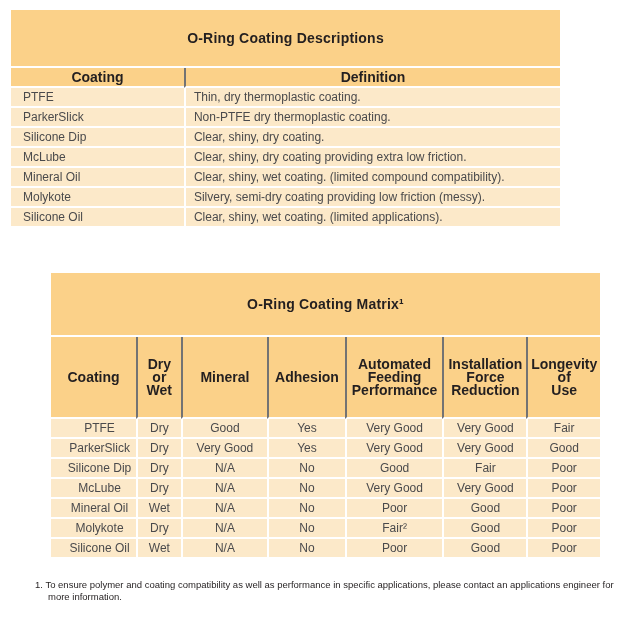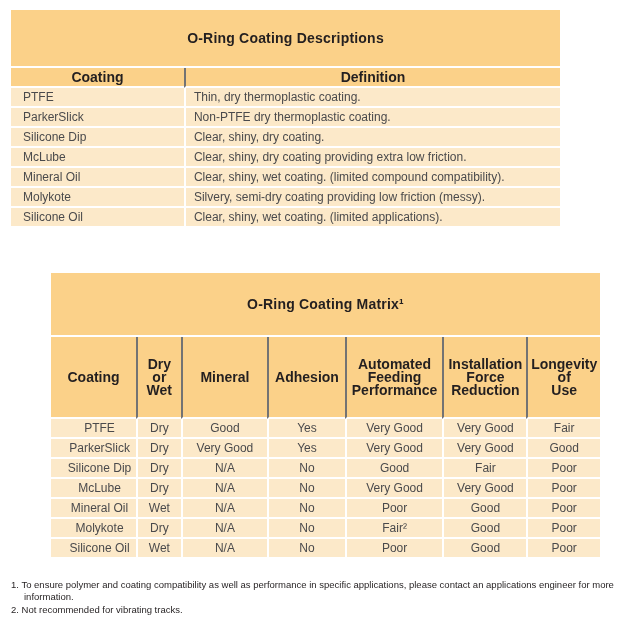--- a/index.html
+++ b/index.html
@@ -39,21 +39,21 @@
     height:18px;padding:0;border-bottom:2px solid #fff;
     overflow:hidden;white-space:nowrap;
   }
   .tbl td + td{border-left:2px solid #fff;}
   .t1 th{height:18px;}
   .t2 th{height:80px;white-space:pre-line;line-height:13px;}
   td.c-name{text-align:left;padding-left:12px;}
   .t1 td.c-def{text-align:left;padding-left:8px;}
   .t2 td{text-align:center;}
   .footnotes{margin-top:20px;font-size:9.5px;line-height:12px;color:var(--ink);}
-  .footnote{padding-left:13px;text-indent:-13px;margin-bottom:1px;}
+  .footnote{padding-left:13px;text-indent:-13px;margin-bottom:1px;margin-left:24px;}
 </style>
 </head>
 <body>
 
 <div class="page">
 
   <section class="tbl-block">
     <div class="title-band desc-title">O-Ring Coating Descriptions</div>
     <table class="tbl t1">
       <colgroup>
@@ -193,16 +193,15 @@
           <td>Poor</td>
           <td>Good</td>
           <td>Poor</td>
         </tr>
       </tbody>
     </table>
   </section>
 
   <div class="footnotes">
     <div class="footnote">1. To ensure polymer and coating compatibility as well as performance in specific applications, please contact an applications engineer for more information.</div>
-    <div class="footnote">2. Not recommended for vibrating tracks.</div>
   </div>
 
 </div>
 
 </body></html>

